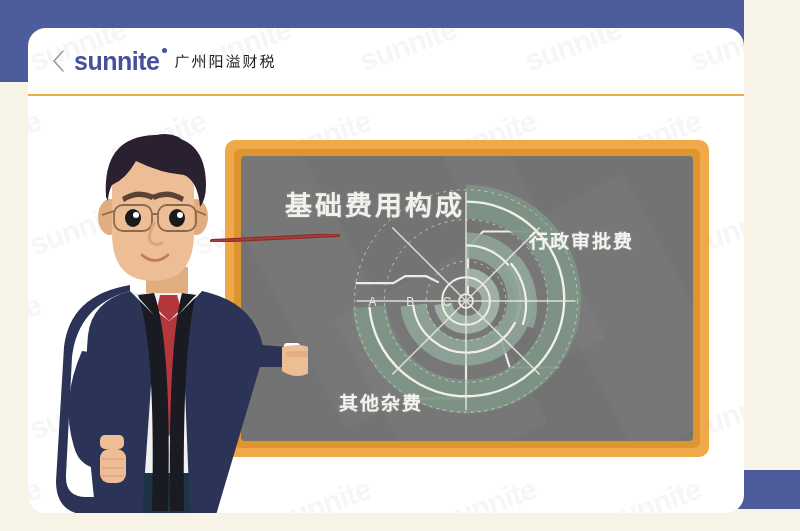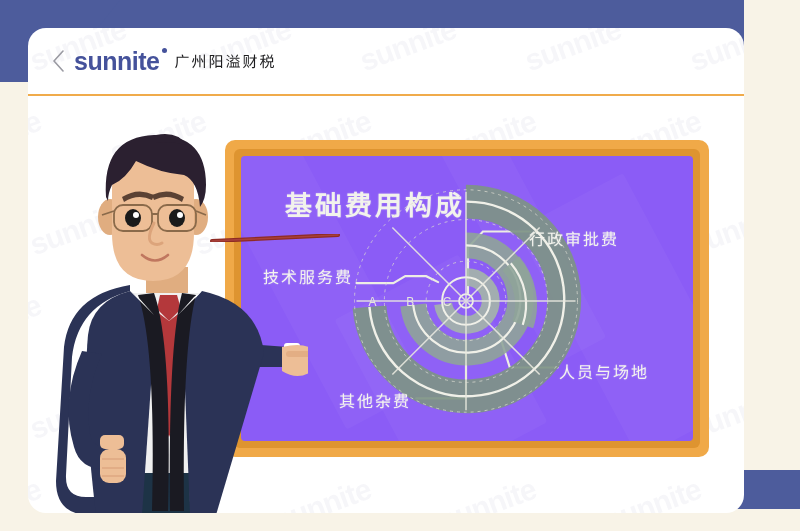--- a/index.html
+++ b/index.html
@@ -170,21 +170,21 @@
     height: 100%;
     background: #DE9430;
     border-radius: 6px;
     box-sizing: border-box;
     padding: 7px;
   }
   .board-surface {
     position: relative;
     width: 100%;
     height: 100%;
-    background: #8b5cf6;
+    background: #737373;
     border-radius: 4px;
     overflow: hidden;
   }
   
   .smudge {
     position: absolute;
     background: rgba(255,255,255,0.035);
     transform: rotate(-28deg);
     border-radius: 3px;
   }
@@ -195,22 +195,22 @@
     top: 28px;
     font-size: 27px;
     font-weight: 700;
     color: #F2F2EC;
     letter-spacing: 3px;
     text-shadow: 0 0 2px rgba(255,255,255,0.35);
   }
 
   .chalk-label {
     position: absolute;
-    font-size: 16px;
-    font-weight: 400;
+    font-size: 19px;
+    font-weight: 700;
     color: #F4F4EE;
     letter-spacing: 2px;
     line-height: 1.35;
     text-shadow: 0 0 2px rgba(255,255,255,0.3);
     white-space: nowrap;
   }
   .lbl-admin  { left: 288px; top:  73px; }
   .lbl-tech   { left:  22px; top: 111px; }
   .lbl-people { left: 318px; top: 206px; text-align: right; }
   .lbl-misc   { left:  90px; top: 235px; margin-left: 8px; }
@@ -364,24 +364,22 @@
                 <circle cx="226" cy="146" r="40" fill="none"></circle>
               </g>
 
               <text x="132" y="151" font-family="Liberation Sans, sans-serif" font-size="12" fill="#E6E6DC" text-anchor="middle" aria-label="A">A</text>
               <text x="170" y="151" font-family="Liberation Sans, sans-serif" font-size="12" fill="#E6E6DC" text-anchor="middle" aria-label="B">B</text>
               <text x="207" y="151" font-family="Liberation Sans, sans-serif" font-size="12" fill="#E6E6DC" text-anchor="middle" aria-label="C">C</text>
             </g>
           </svg>
 
           <div class="chalk-label lbl-admin">行政审批费</div>
-          <div class="chalk-label lbl-tech">技术服务费</div>
           <div class="chalk-label lbl-misc">其他杂费</div>
           <div class="chalk-label lbl-people">
-            <div>人员与场地</div>
           </div>
 
         </div>
       </div>
     </div>
 
     <svg class="teacher" viewBox="0 0 270 400">
 
       <path d="M150,225 L250,232 L252,252 L150,252 Z" fill="#2B3356"></path>
 

